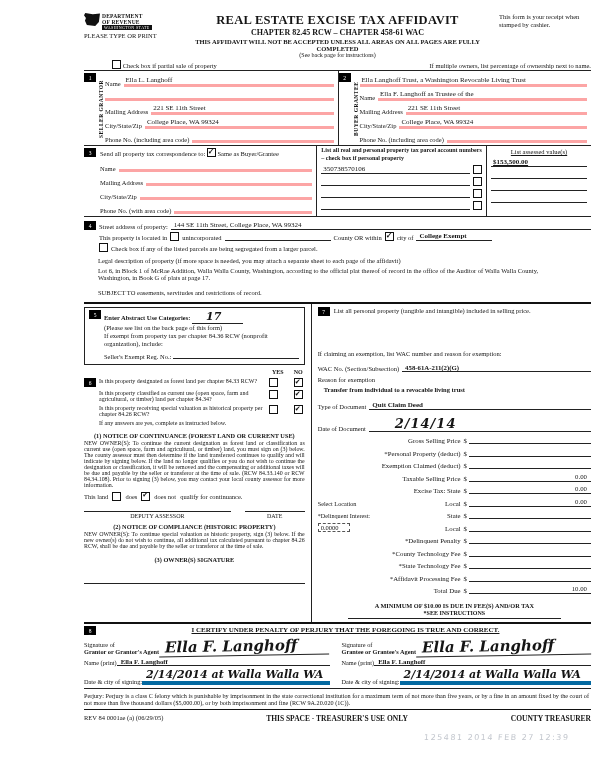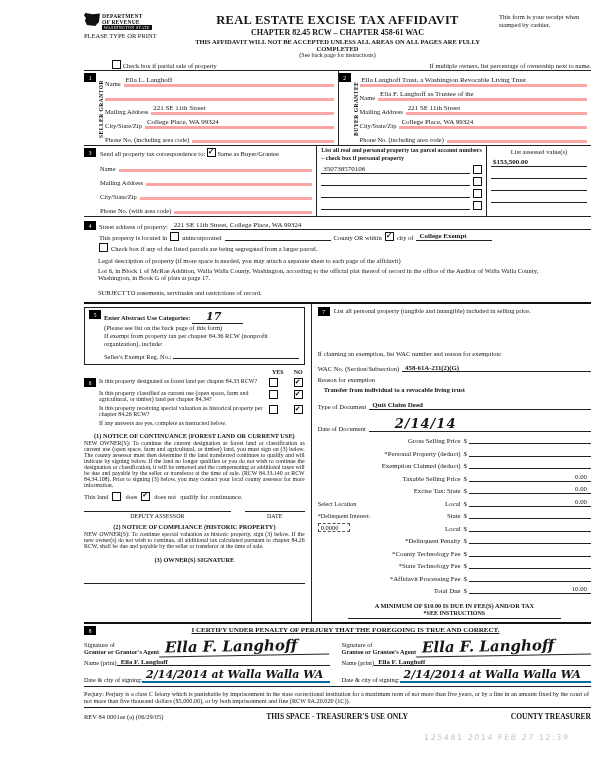--- a/index.html
+++ b/index.html
@@ -37,21 +37,21 @@
   .vert{writing-mode:vertical-rl;transform:rotate(180deg);font-size:5.5px;font-weight:bold;letter-spacing:.5px;
         text-align:center;line-height:1.1;margin:2px 1px 0 2px;flex:none;}
   .fields{flex:1;min-width:0;}
   .fline{display:flex;align-items:flex-end;margin-top:3px;font-size:6.5px;}
   .fline .lab{white-space:nowrap;padding-right:3px;}
   .fline .val{flex:1;border-bottom:3px solid #fca5a5;font-size:7px;padding:0 2px;min-height:8px;white-space:nowrap;}
   
   .corr{display:flex;border-bottom:1px solid #222;}
   .corr-left{width:46%;border-right:1px solid #222;box-sizing:border-box;padding:2px 4px 2px 0;display:flex;}
   .corr-mid{width:33.5%;border-right:1px solid #222;box-sizing:border-box;padding:1px 4px;}
-  .corr-right{flex:1;box-sizing:border-box;padding:1px 4px;}
+  .corr-right{flex:1;box-sizing:border-box;padding:1px 4px;text-decoration:underline;}
   .pr-row{display:flex;align-items:flex-end;gap:3px;margin-top:3px;}
   .pr-row .val{flex:1;border-bottom:1px solid #222;font-size:7px;min-height:8px;padding:0 2px;}
   .av-head{text-align:center;font-size:6.5px;margin-top:1px;}
   
   .sec4{border-bottom:2px solid #111;padding:2px 0 6px 0;}
   .s4row{display:flex;align-items:flex-end;gap:3px;font-size:6.5px;margin-top:2px;}
   .inline-line{border-bottom:1px solid #222;font-size:7px;padding:0 3px;min-height:8px;}
   .legal{font-size:6.5px;margin:5px 0 0 14px;}
   .legal-body{font-size:6.5px;margin:3px 0 0 14px;width:460px;}
   
@@ -92,23 +92,23 @@
   .sig-cols{display:flex;margin-top:2px;}
   .sig-col{width:50%;box-sizing:border-box;padding-right:8px;}
   .sig-col+.sig-col{padding-left:4px;padding-right:0;}
   .sig-row{display:flex;align-items:flex-end;}
   .sig-lab{font-size:6.3px;line-height:1.2;flex:none;}
   .sig-script{flex:1;border-bottom:1px solid #222;font-size:15px;white-space:nowrap;overflow:visible;
               font-family:"DejaVu Serif",serif;font-style:italic;font-weight:bold;transform:rotate(-1deg);padding-left:6px;}
   .pn-row{display:flex;align-items:flex-end;margin-top:2px;font-size:6.3px;}
   .pn-val{flex:1;border-bottom:1px solid #222;font-size:6.8px;font-weight:bold;padding:0 4px;}
   .dt-row{display:flex;align-items:flex-end;margin-top:2px;font-size:6.3px;}
-  .dt-val{flex:1;border-bottom:2px solid #0369a1;padding:0 4px;font-size:11px;white-space:nowrap;}
+  .dt-val{flex:1;border-bottom:4px solid #0369a1;padding:0 4px;font-size:11px;white-space:nowrap;}
   .perjury{font-size:6.2px;border-bottom:1px solid #111;padding:3px 0 3px 0;}
-  .footer{display:flex;justify-content:space-between;align-items:center;margin-top:4px;font-size:6.5px;}
+  .footer{display:flex;justify-content:space-between;align-items:flex-start;margin-top:4px;font-size:6.5px;}
   .footer .mid{font-weight:bold;font-size:7.5px;}
   .footer .right{font-weight:bold;font-size:7.5px;}
   .stamp{position:absolute;left:424px;top:733px;font-family:"DejaVu Sans",sans-serif;
          font-size:8px;color:#c3c7ce;letter-spacing:1.5px;transform:skewX(-4deg);}
 </style>
 </head>
 <body>
 
 <div class="page">
   <div class="content">
@@ -251,21 +251,21 @@
         <div class="pr-row">
             <span class="val"></span>
           </div>
       </div>
     </div>
 
     <div class="sec4">
       <div class="s4row">
         <span class="tab">4</span>
         <span>Street address of property:</span>
-        <span class="inline-line" style="flex:1;">221 SE 11th Street, College Place, WA 99324</span>
+        <span class="inline-line" style="flex:1;">144 SE 11th Street, College Place, WA 99324</span>
       </div>
       <div class="s4row" style="padding-left:15px;">
         <span>This property is located in</span>
         <span class="cb"></span>
         <span>unincorporated</span>
         <span class="inline-line" style="width:100px;"></span>
         <span>County OR within</span>
         <span class="cb ck"></span>
         <span>city of</span>
         <span class="inline-line b" style="width:70px;">College Exempt</span>

